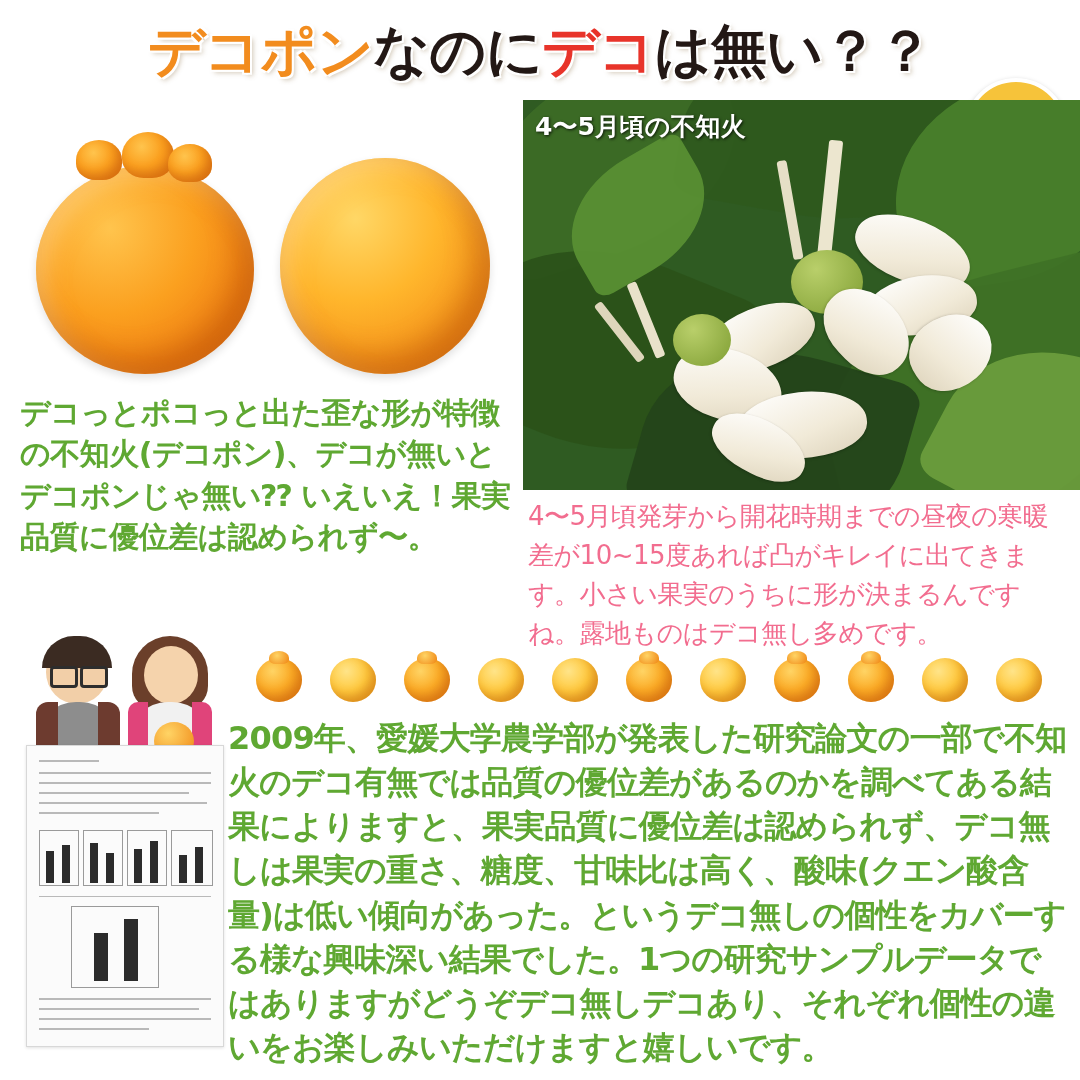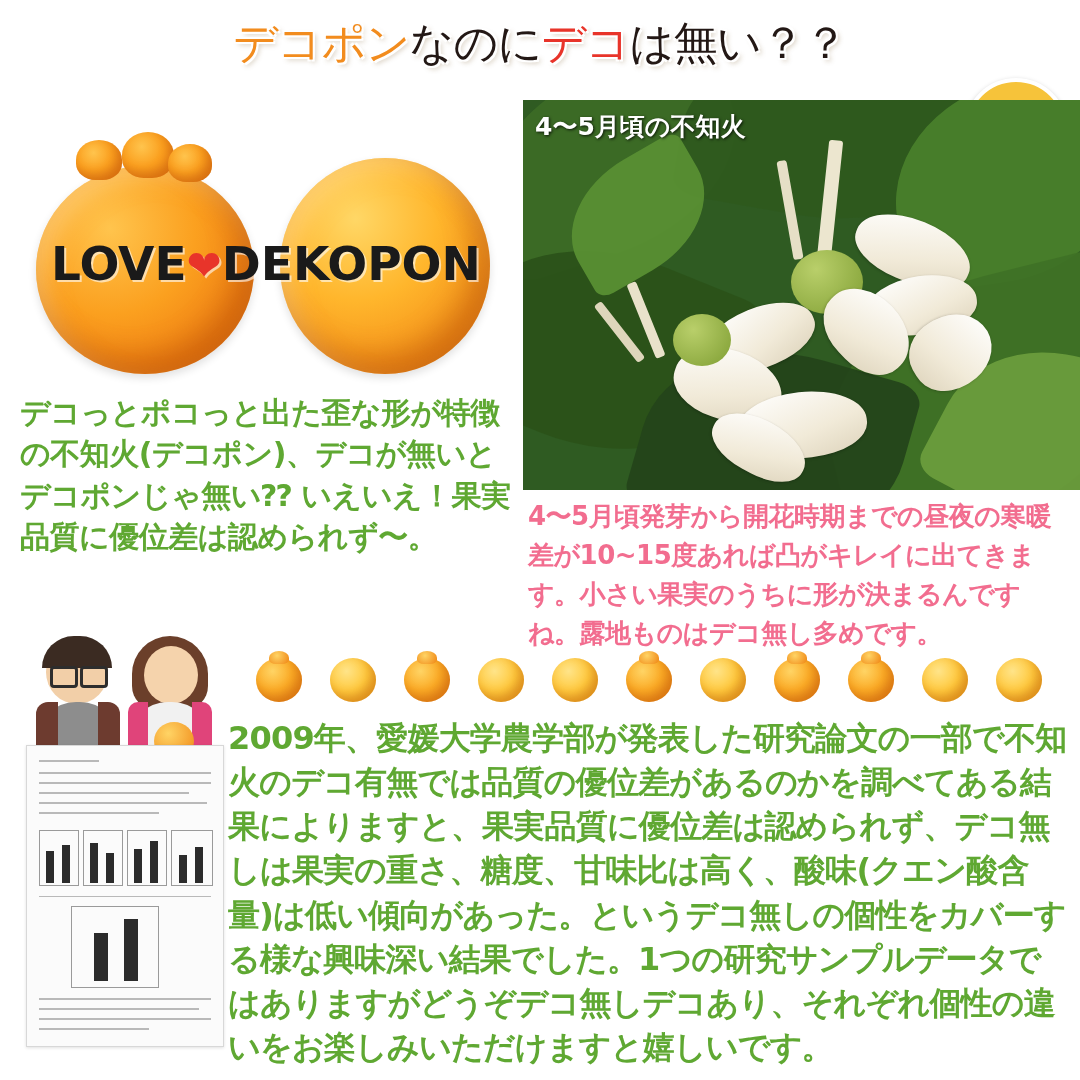--- a/index.html
+++ b/index.html
@@ -18,22 +18,22 @@
   
   .title-bar {
     position: absolute;
     left: 0; top: 14px;
     width: 1080px;
     height: 78px;
     text-align: center;
     white-space: nowrap;
   }
   .title-bar span {
-    font-size: 44px;
-    font-weight: normal;
+    font-size: 56px;
+    font-weight: bold;
     letter-spacing: -1px;
     -webkit-text-stroke: 2px #ffffff;
     paint-order: stroke fill;
     text-shadow:
       2px 2px 0 #ffffff, -2px 2px 0 #ffffff,
       2px -2px 0 #ffffff, -2px -2px 0 #ffffff,
       3px 3px 5px rgba(120,90,40,0.35);
   }
   .t-orange { color: #f28c1e; }
   .t-black  { color: #231815; }
@@ -172,21 +172,21 @@
     background: #f3efdb;
     border-radius: 3px;
   }
 
   
   .pink-text {
     position: absolute;
     left: 528px; top: 497px;
     width: 540px;
     font-size: 26px;
-    font-weight: bold;
+    font-weight: normal;
     line-height: 1.5;
     color: #f26d8f;
     letter-spacing: -0.5px;
   }
 
   
   .people {
     position: absolute;
     left: 36px; top: 640px;
     width: 185px; height: 105px;
@@ -268,23 +268,20 @@
   <div class="logo-bot">FARMING~</div>
 </div>
 
 <div class="fruit-area">
   <div class="fruit fruit-left">
     <div class="bump" style="left:40px; top:-26px; width:46px; height:40px;"></div>
     <div class="bump" style="left:86px; top:-34px; width:52px; height:46px;"></div>
     <div class="bump" style="left:132px; top:-22px; width:44px; height:38px;"></div>
   </div>
   <div class="fruit fruit-right"></div>
-  <div class="love-text">
-    <span>LOVE</span><span class="heart">❤</span><span>DEKOPON</span>
-  </div>
 </div>
 
 <div class="left-text">デコっとポコっと出た歪な形が特徴の不知火(デコポン)、デコが無いとデコポンじゃ無い⁇ いえいえ！果実品質に優位差は認められず〜。</div>
 
 <div class="photo">
 
   <div class="leaf" style="left:-40px; top:-30px; width:260px; height:180px; background:#3c6b26; transform:rotate(-18deg);"></div>
   <div class="leaf" style="left:160px; top:-50px; width:300px; height:170px; background:#2e5a1d; transform:rotate(10deg);"></div>
   <div class="leaf" style="left:370px; top:-20px; width:240px; height:200px; background:#497f2b; transform:rotate(-8deg);"></div>
   <div class="leaf" style="left:-60px; top:150px; width:280px; height:200px; background:#2b5219; transform:rotate(22deg);"></div>

